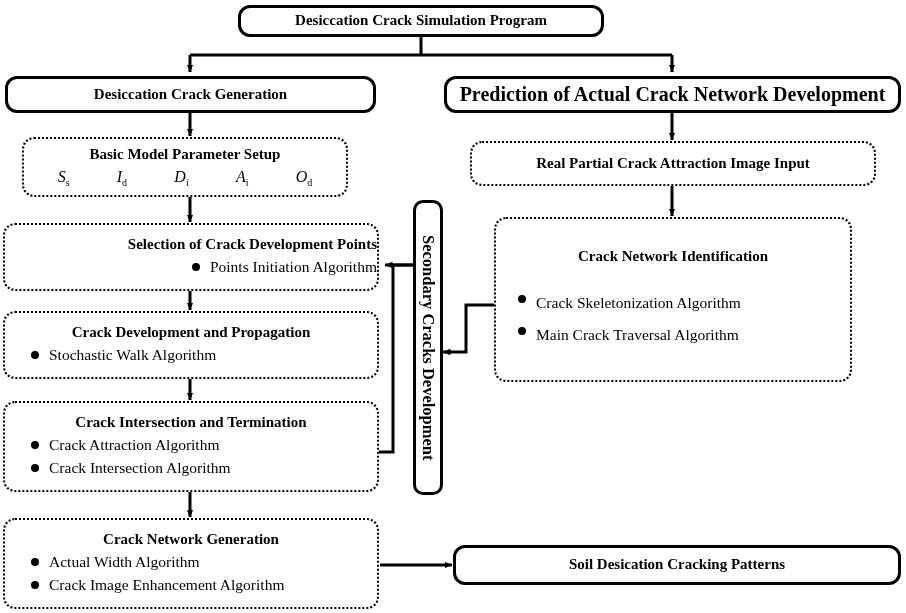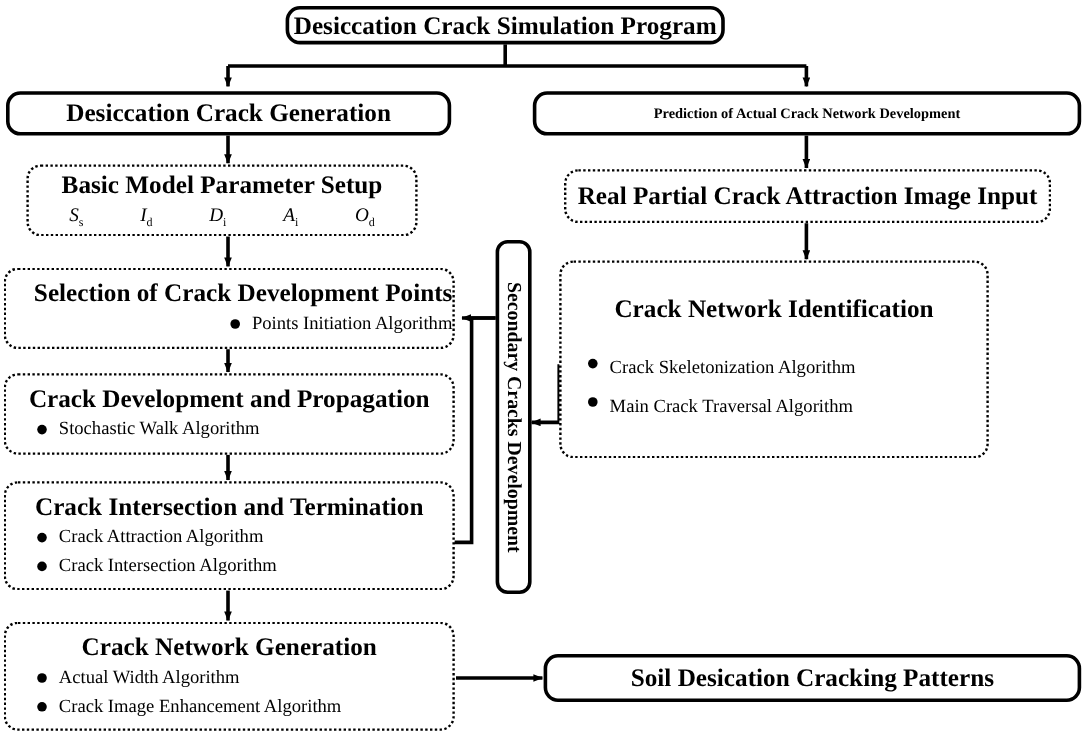--- a/index.html
+++ b/index.html
@@ -38,25 +38,25 @@
     border: 3px solid #000000;
     border-radius: 12px;
   }
   .dotted {
     border: 2.5px dotted #000000;
     border-radius: 12px;
   }
   .title {
     font-weight: bold;
     text-align: center;
-    font-size: 21px;
+    font-size: 15px;
     line-height: 1.15;
   }
   .title.small {
-    font-size: 12px;
+    font-size: 20px;
   }
   .bullets {
     margin: 2px 0 0 0;
     padding: 0 0 0 26px;
     list-style: none;
   }
   .bullets li {
     font-size: 15.5px;
     line-height: 1.5;
     position: relative;
@@ -189,21 +189,21 @@
   </div>
 
   <div class="node dotted" style="left:3px; top:518px; width:376px; height:91px; padding:5px 0;">
     <div class="title">Crack Network Generation</div>
     <ul class="bullets">
       <li>Actual Width Algorithm</li>
       <li>Crack Image Enhancement Algorithm</li>
     </ul>
   </div>
 
-  <div class="node dotted" style="left:466px; top:217px; width:358px; height:165px; padding:8px 0;gap:20px;">
+  <div class="node dotted" style="left:494px; top:217px; width:358px; height:165px; padding:8px 0;gap:20px;">
     <div class="title">Crack Network Identification</div>
     <ul class="bullets" style="padding-left:22px;">
       <li style="line-height:2.05;">Crack Skeletonization Algorithm</li>
       <li style="line-height:2.05;">Main Crack Traversal Algorithm</li>
     </ul>
   </div>
 
   <div class="vert-node" style="left:413px; top:200px; width:30px; height:295px;">
     <div class="vert-text">Secondary Cracks Development</div>
   </div>

